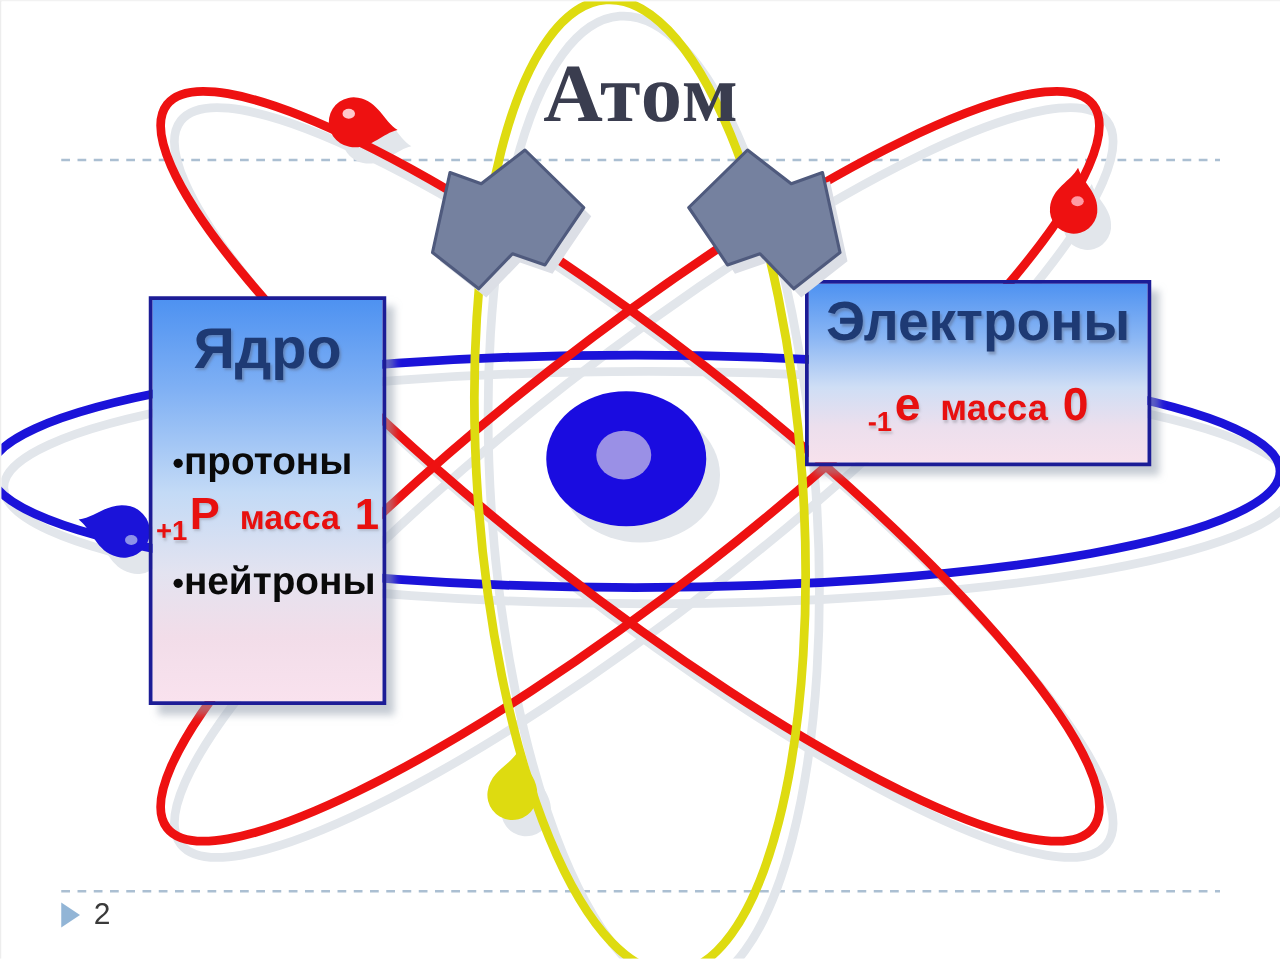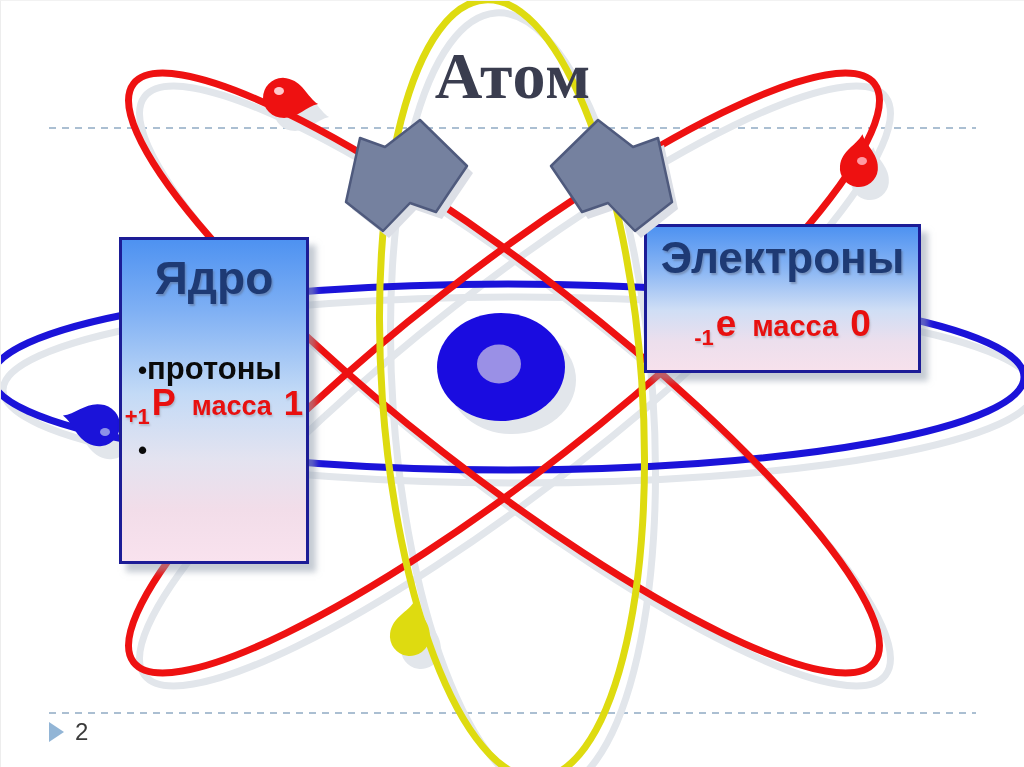--- a/index.html
+++ b/index.html
@@ -39,21 +39,21 @@
 
   .bullet-row{
     display:flex;align-items:baseline;padding-left:16px;
     font-weight:bold;color:#0a0a0a;font-size:31px;line-height:38px;
   }
   .bullet-row .bullet{width:36px;font-size:26px;}
   .bullet-row .bullet-text{flex:1;text-align:center;padding-right:42px;}
   .first-bullet{margin-top:48px;}
 
   .formula{
-    text-align:center;color:#e8100f;font-weight:bold;line-height:28px;
+    text-align:center;color:#e8100f;font-weight:bold;line-height:43px;
     text-shadow:1px 2px 2px rgba(120,120,130,0.35);white-space:nowrap;
   }
   .f-sub{font-size:22px;vertical-align:-9px;letter-spacing:0;}
   .f-sym{font-size:36px;margin-left:2px;margin-right:16px;}
   .f-word{font-size:27px;margin-right:12px;}
   .f-val{font-size:35px;}
   .electrons-box .formula{margin-top:20px;line-height:46px;}
   .electrons-box .f-sym{font-size:37px;}
   .electrons-box .f-word{font-size:29px;}
   .electrons-box .f-val{font-size:37px;}
@@ -110,20 +110,21 @@
     <div class="box-title">Ядро</div>
     <div class="bullet-row first-bullet">
       <span class="bullet">•</span>
       <span class="bullet-text">протоны</span>
     </div>
     <div class="formula">
       <span class="f-sub">+1</span><span class="f-sym">P</span><span class="f-word">масса</span><span class="f-val">1</span>
     </div>
     <div class="bullet-row">
       <span class="bullet">•</span>
+      <span class="bullet-text">нейтроны</span>
     </div>
   </div>
 
   <div class="info-box electrons-box">
     <div class="box-title">Электроны</div>
     <div class="formula">
       <span class="f-sub">-1</span><span class="f-sym">e</span><span class="f-word">масса</span><span class="f-val">0</span>
     </div>
   </div>
 

